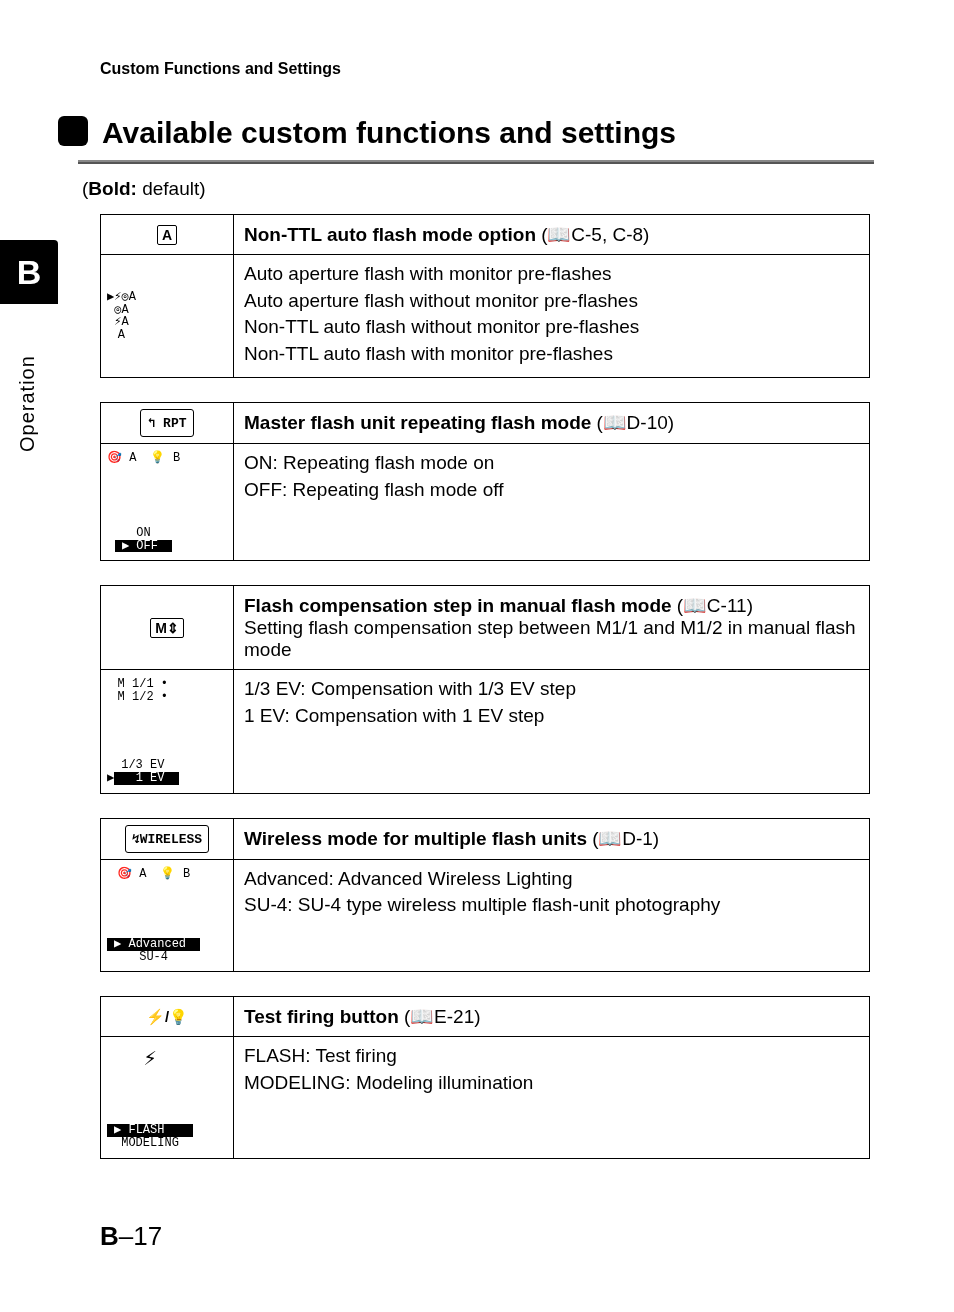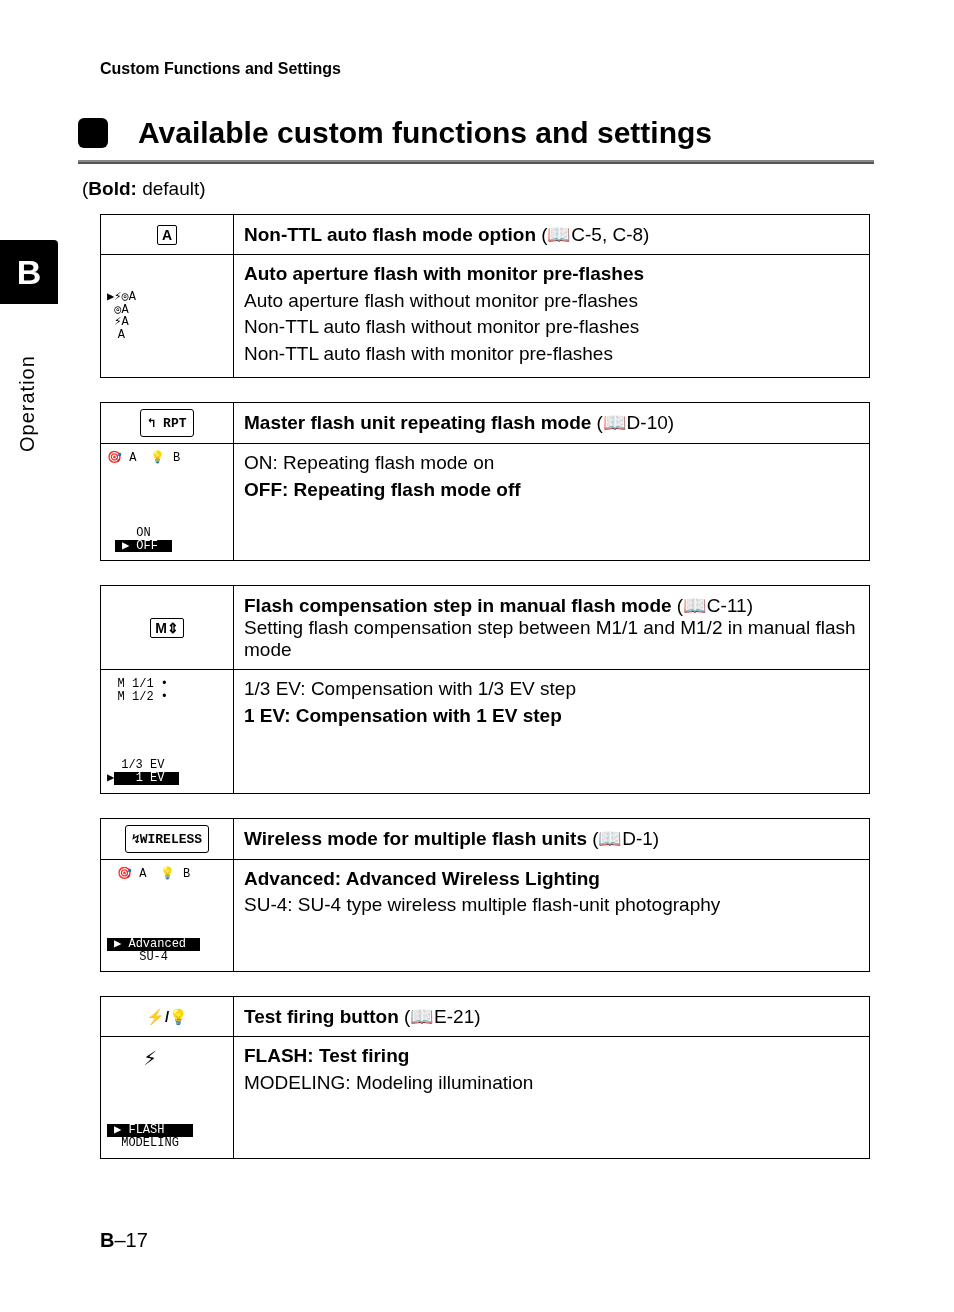--- a/index.html
+++ b/index.html
@@ -1,39 +1,39 @@
 <!DOCTYPE html>
 <html><head>
 <meta charset="utf-8">
 <style>
   * { box-sizing: border-box; margin: 0; padding: 0; }
   html, body { width: 954px; height: 1312px; background: #fff; font-family: Arial, Helvetica, sans-serif; color: #000; }
   .page { position: relative; width: 954px; height: 1312px; padding: 60px 80px 40px 58px; }
   .breadcrumb { font-size: 16px; font-weight: bold; margin-bottom: 38px; margin-left: 42px; }
-  .title-row { display: flex; align-items: center; gap: 30px; margin-left: 20px; }
+  .title-row { display: flex; gap: 14px; }
   .title-square { width: 30px; height: 30px; background: #000; border-radius: 6px; flex: none; }
   .title-text { font-size: 30px; font-weight: bold; }
   .title-rule { height: 3px; margin: 10px 0 14px 20px; border-top: 2px solid #888; border-bottom: 2px solid #555; }
   .default-note { font-size: 19px; margin: 0 0 14px 24px; }
   .default-note b { font-weight: bold; }
   .side-tab { position: absolute; left: 0; top: 240px; width: 58px; height: 300px; }
   .side-tab .sidebar-letter { background: #000; color: #fff; width: 58px; height: 64px; display: flex; align-items: center; justify-content: center; font-size: 34px; font-weight: bold; border-top-right-radius: 4px; }
   .side-tab .sidebar-word { writing-mode: vertical-rl; transform: rotate(180deg); font-size: 20px; letter-spacing: 1px; color: #000; height: 180px; display: flex; align-items: center; justify-content: center; margin-left: 16px; margin-top: 10px; }
   .settings { margin-left: 42px; display: flex; flex-direction: column; gap: 24px; }
   .setting-block { border: 1px solid #000; width: 770px; }
   .row { display: flex; }
   .header-row { border-bottom: 1px solid #000; }
   .icon-cell { width: 132px; flex: none; display: flex; align-items: center; justify-content: center; padding: 6px 6px; }
   .header-title-cell { flex: 1; padding: 8px 10px; font-size: 19px; border-left: 1px solid #000; }
   .header-title-cell b { font-weight: bold; text-align: right; }
   .ref { }
   .body-row .icon-cell { align-items: flex-start; padding: 8px 6px; flex-direction: column; gap: 4px; font-family: monospace; font-size: 12px; }
   .body-text-cell { flex: 1; padding: 6px 10px 10px 10px; font-size: 19px; border-left: 1px solid #000; line-height: 1.4; }
-  .body-text-cell .line b { font-weight: bold; text-align: right; }
-  .page-num { position: absolute; left: 100px; bottom: 60px; font-size: 20px; text-align: right; }
+  .body-text-cell .line b { font-weight: normal; text-align: right; }
+  .page-num { position: absolute; left: 100px; bottom: 60px; font-size: 26px; text-align: right; }
   .page-num b { font-weight: bold; }
   .boxglyph { display:inline-block; border:1.5px solid #000; padding:0 4px; font-weight:bold; font-family: Arial; border-radius:2px; font-size:14px; line-height:18px; }
   .lcd { font-family: "Courier New", monospace; font-size: 12px; line-height: 1.05; white-space: pre; text-align:center; }
   .sel { background:#000; color:#fff; padding:0 7px; display:inline-block; }
   .hbox { display:inline-block; border:1.5px solid #000; padding:5px 6px; font-weight:bold; font-size:13px; border-radius:3px; font-family: "Courier New", monospace; }
   .icon-stack { display:flex; flex-direction:column; align-items:center; gap:20px; }
   .sub-desc { font-size: 19px; }
 </style>
 </head>
 <body>

